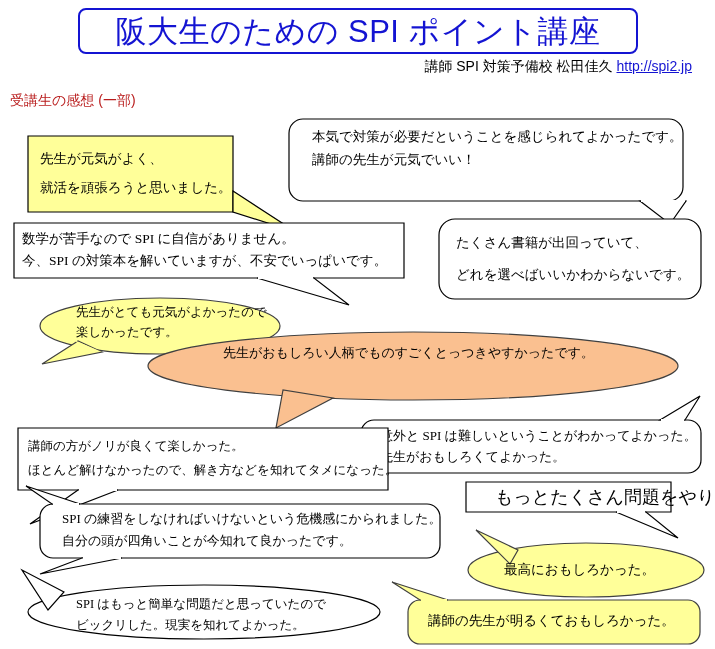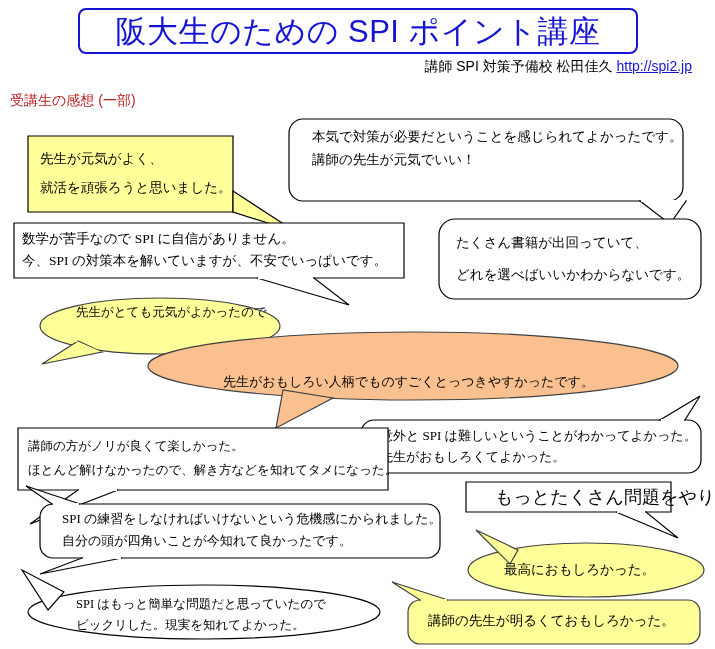--- a/index.html
+++ b/index.html
@@ -106,29 +106,30 @@
   </div>
 
   <div class="bubble" style="left:30px;top:296px;width:270px;height:80px;">
     <svg width="270" height="80" viewBox="0 0 270 80">
       <ellipse cx="130" cy="30" rx="120" ry="28" fill="#ffff99" stroke="#404040" stroke-width="1.2"></ellipse>
       <path d="M48 45 L12 68 L72 56 Z" fill="#ffff99" stroke="#404040" stroke-width="1.2"></path>
       <path d="M44 44 C52 52 62 56 72 56" fill="#ffff99" stroke="none"></path>
     </svg>
     <div class="btext f-sans bold" style="left:46px;top:6px;width:230px;font-size:12.5px;line-height:20px;">
       <span class="ln">先生がとても元気がよかったので</span>
+      <span class="ln">楽しかったです。</span>
     </div>
   </div>
 
   <div class="bubble" style="left:118px;top:328px;width:580px;height:110px;">
     <svg width="580" height="110" viewBox="0 0 580 110">
       <ellipse cx="295" cy="38" rx="265" ry="34" fill="#fac090" stroke="#404040" stroke-width="1.2"></ellipse>
       <path d="M165 62 L158 100 L215 70 Z" fill="#fac090" stroke="#404040" stroke-width="1.2"></path>
     </svg>
-    <div class="btext f-sans bold" style="left:105px;top:14px;width:470px;font-size:13px;line-height:22px;margin-top:29px;">
+    <div class="btext f-sans bold" style="left:105px;top:14px;width:470px;font-size:13px;line-height:22px;">
       <span class="ln">先生がおもしろい人柄でものすごくとっつきやすかったです。</span>
     </div>
   </div>
 
   <div class="bubble" style="left:360px;top:412px;width:350px;height:80px;">
     <svg width="350" height="80" viewBox="0 0 350 80">
       <rect x="1" y="8" width="340" height="53" rx="13" ry="13" fill="#ffffff" stroke="#000" stroke-width="1.2"></rect>
       <path d="M300 8 L340 -16 L325 8 Z" fill="#ffffff" stroke="#000" stroke-width="1.2"></path>
       <line x1="301" y1="8" x2="324" y2="8" stroke="#ffffff" stroke-width="2"></line>
     </svg>

